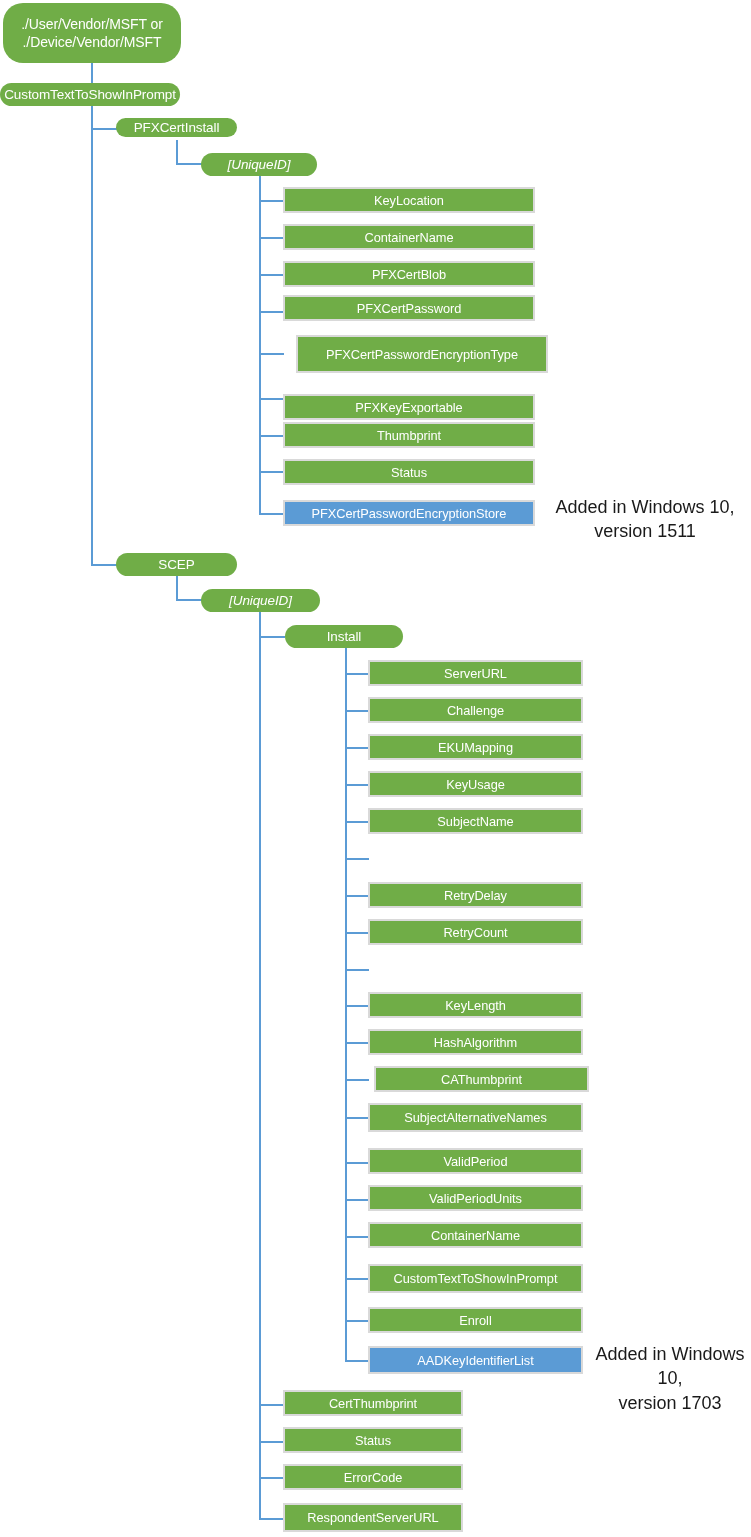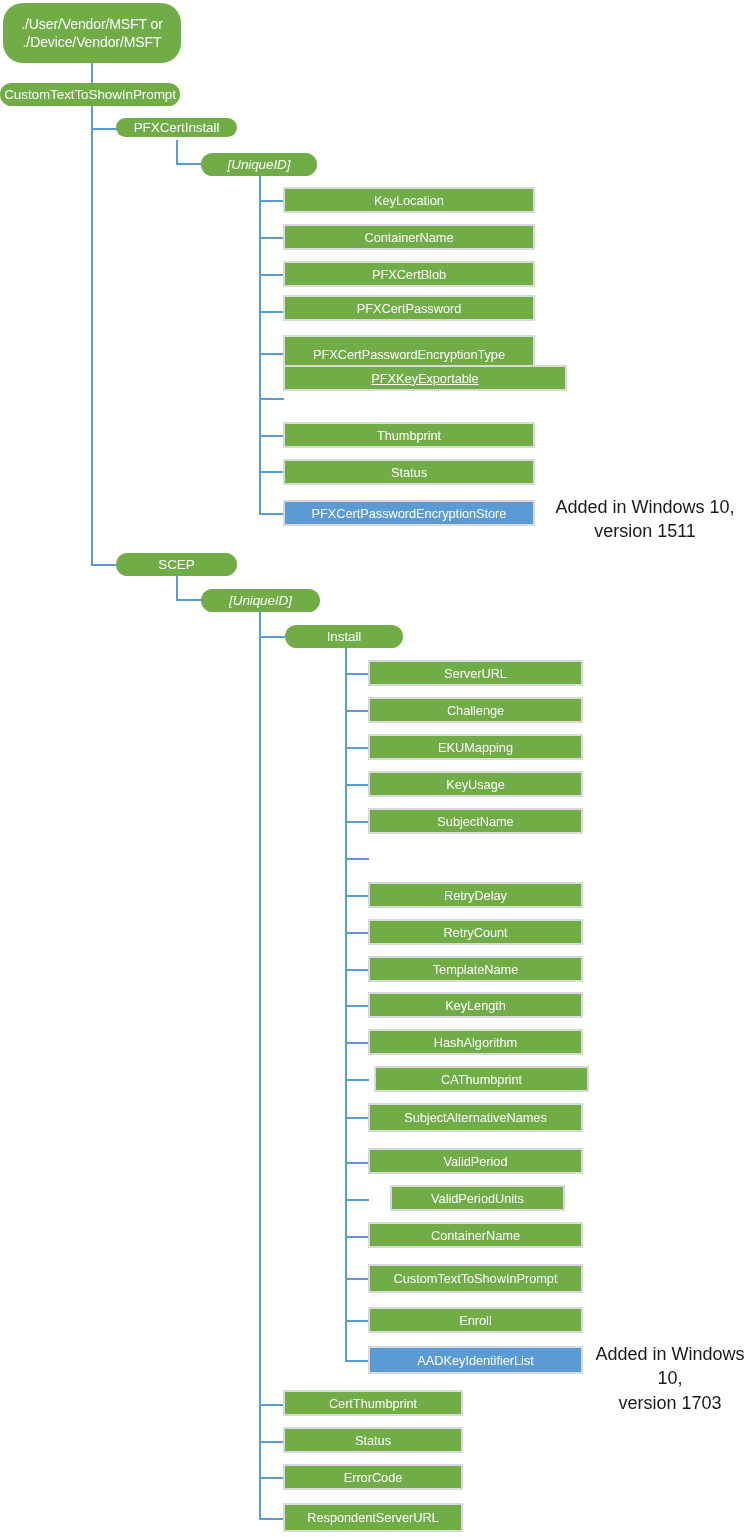--- a/index.html
+++ b/index.html
@@ -111,24 +111,24 @@
   <div class="conn h" style="left:259px;top:237px;width:25px;"></div>
   <div class="leaf" style="left:283px;top:224px;width:252px;height:26px;">ContainerName</div>
 
   <div class="conn h" style="left:259px;top:274px;width:25px;"></div>
   <div class="leaf" style="left:283px;top:261px;width:252px;height:26px;">PFXCertBlob</div>
 
   <div class="conn h" style="left:259px;top:311px;width:25px;"></div>
   <div class="leaf" style="left:283px;top:295px;width:252px;height:26px;">PFXCertPassword</div>
 
   <div class="conn h" style="left:259px;top:353px;width:25px;"></div>
-  <div class="leaf" style="left:283px;top:335px;width:252px;height:38px;">PFXCertPasswordEncryptionType</div>
+  <div class="leaf" style="left:296px;top:335px;width:252px;height:38px;">PFXCertPasswordEncryptionType</div>
 
   <div class="conn h" style="left:259px;top:398px;width:25px;"></div>
-  <div class="leaf" style="left:283px;top:365px;width:284px;height:26px;text-decoration:underline;">PFXKeyExportable</div>
+  <div class="leaf" style="left:283px;top:394px;width:252px;height:26px;">PFXKeyExportable</div>
 
   <div class="conn h" style="left:259px;top:435px;width:25px;"></div>
   <div class="leaf" style="left:283px;top:422px;width:252px;height:26px;">Thumbprint</div>
 
   <div class="conn h" style="left:259px;top:471px;width:25px;"></div>
   <div class="leaf" style="left:283px;top:459px;width:252px;height:26px;">Status</div>
 
   <div class="conn h" style="left:259px;top:513px;width:25px;"></div>
   <div class="leaf blue" style="left:283px;top:500px;width:252px;height:26px;">PFXCertPasswordEncryptionStore</div>
 
@@ -152,39 +152,38 @@
 
   <div class="conn h" style="left:345px;top:858px;width:24px;"></div>
 
   <div class="conn h" style="left:345px;top:895px;width:24px;"></div>
   <div class="leaf" style="left:368px;top:882px;width:215px;height:26px;">RetryDelay</div>
 
   <div class="conn h" style="left:345px;top:932px;width:24px;"></div>
   <div class="leaf" style="left:368px;top:919px;width:215px;height:26px;">RetryCount</div>
 
   <div class="conn h" style="left:345px;top:969px;width:24px;"></div>
-  <div class="leaf" style="left:368px;top:956px;width:215px;height:26px;">TemplateName</div>
 
   <div class="conn h" style="left:345px;top:1005px;width:24px;"></div>
   <div class="leaf" style="left:368px;top:992px;width:215px;height:26px;">KeyLength</div>
 
   <div class="conn h" style="left:345px;top:1042px;width:24px;"></div>
   <div class="leaf" style="left:368px;top:1029px;width:215px;height:26px;">HashAlgorithm</div>
 
   <div class="conn h" style="left:345px;top:1079px;width:24px;"></div>
   <div class="leaf" style="left:368px;top:1066px;width:215px;height:26px;margin-left:6px;">CAThumbprint</div>
 
   <div class="conn h" style="left:345px;top:1117px;width:24px;"></div>
   <div class="leaf" style="left:368px;top:1103px;width:215px;height:29px;text-align:right;">SubjectAlternativeNames</div>
 
   <div class="conn h" style="left:345px;top:1162px;width:24px;"></div>
   <div class="leaf" style="left:368px;top:1148px;width:215px;height:26px;">ValidPeriod</div>
 
   <div class="conn h" style="left:345px;top:1199px;width:24px;"></div>
-  <div class="leaf" style="left:368px;top:1185px;width:175px;height:26px;margin-left:22px;">ValidPeriodUnits</div>
+  <div class="leaf" style="left:368px;top:1185px;width:215px;height:26px;">ValidPeriodUnits</div>
 
   <div class="conn h" style="left:345px;top:1236px;width:24px;"></div>
   <div class="leaf" style="left:368px;top:1222px;width:215px;height:26px;">ContainerName</div>
 
   <div class="conn h" style="left:345px;top:1278px;width:24px;"></div>
   <div class="leaf" style="left:368px;top:1264px;width:215px;height:29px;">CustomTextToShowInPrompt</div>
 
   <div class="conn h" style="left:345px;top:1320px;width:24px;"></div>
   <div class="leaf" style="left:368px;top:1307px;width:215px;height:26px;">Enroll</div>
 

